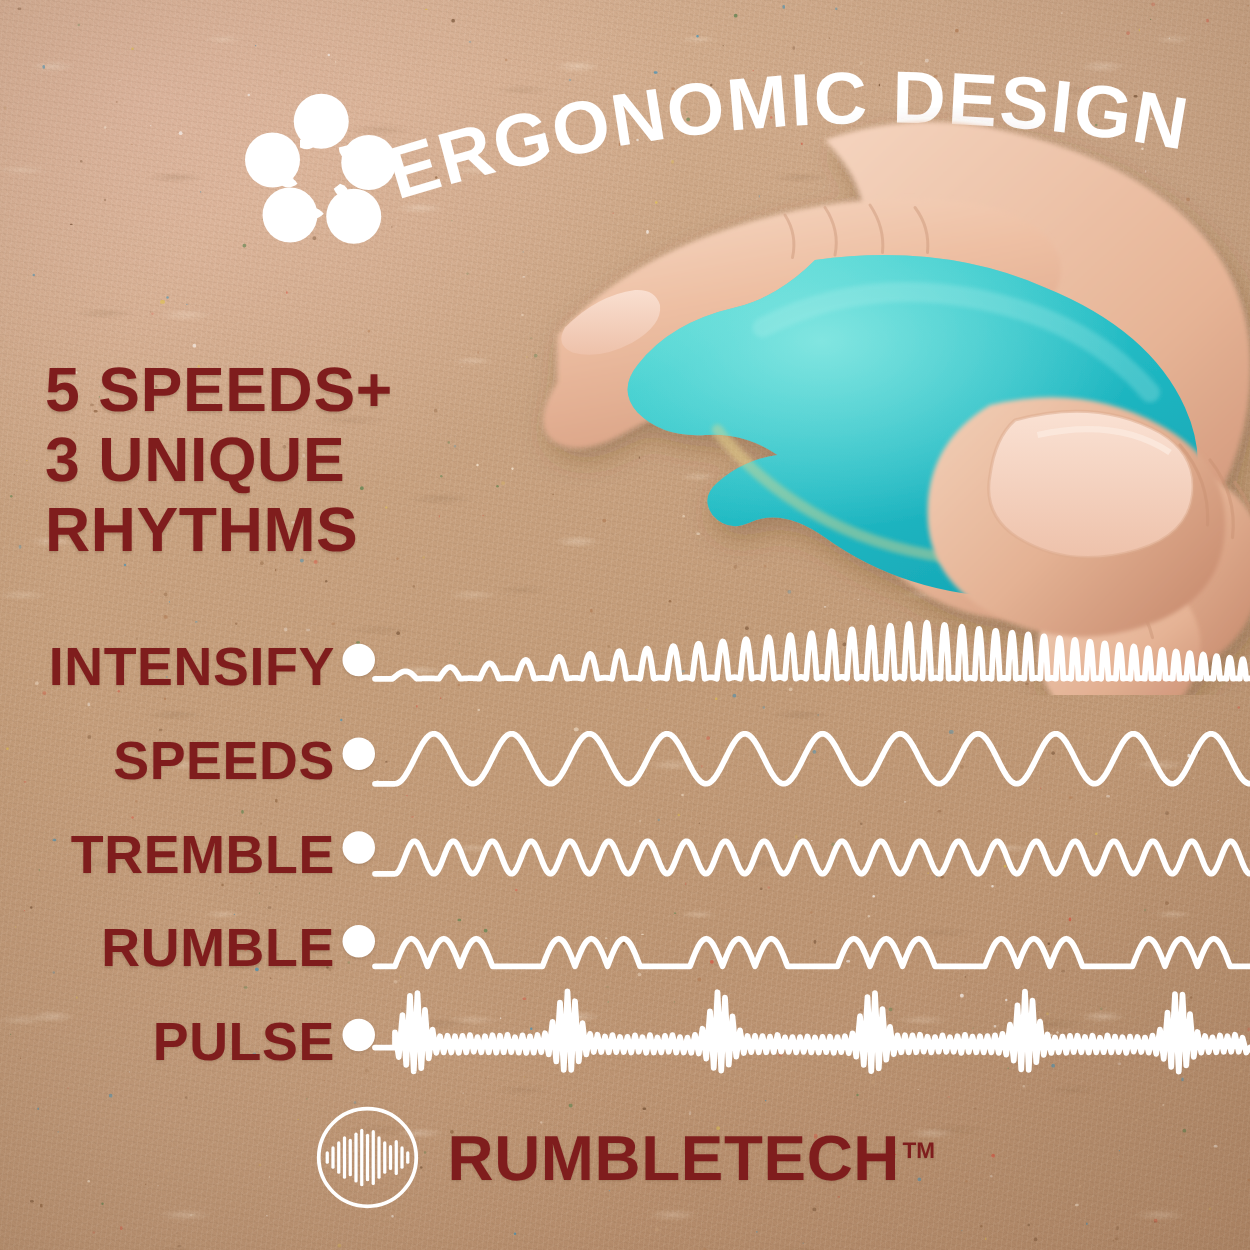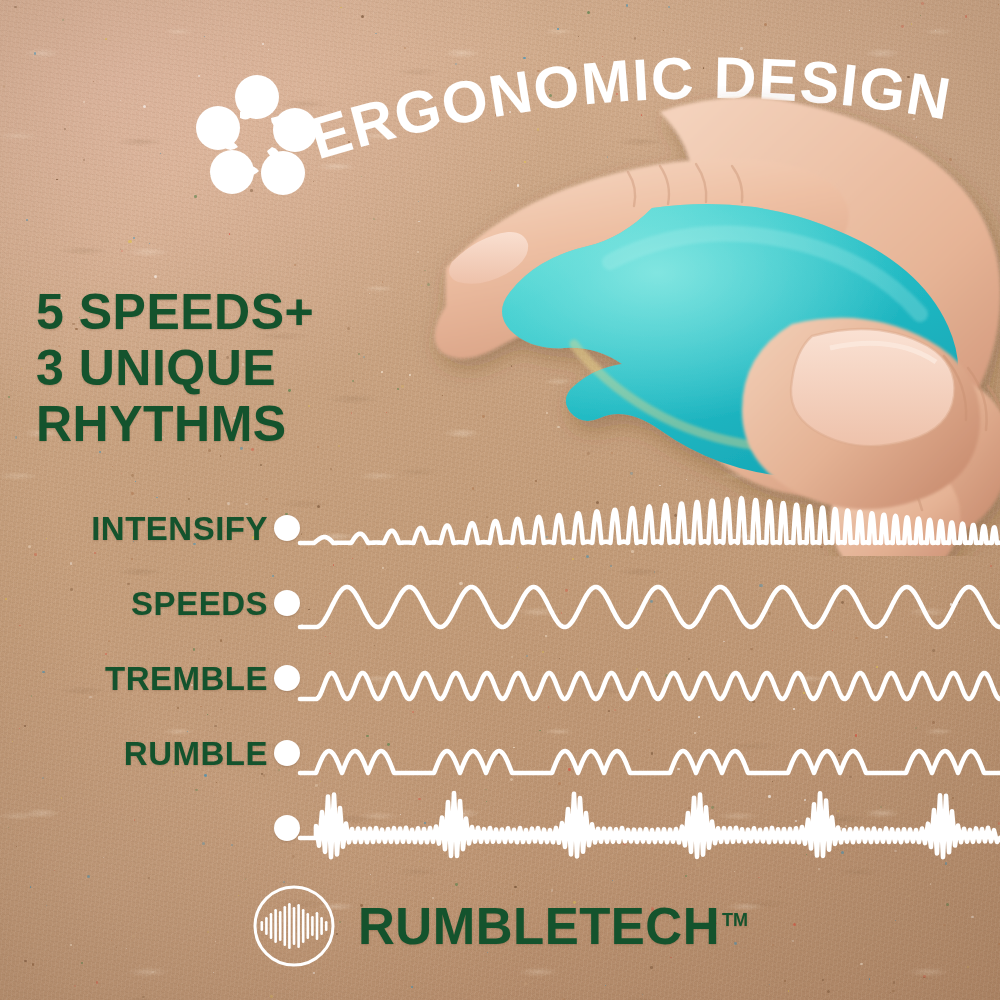--- a/index.html
+++ b/index.html
@@ -65,21 +65,21 @@
     position: absolute;
     border-radius: 50%;
     display: block;
   }
   #bg-vignette {
     background: radial-gradient(ellipse 82% 78% at 48% 46%, rgba(0,0,0,0) 52%, rgba(92,62,38,.20) 100%);
   }
 
   
   .ink {
-    color: #14532d;
+    color: #7f1d1d;
     text-shadow: 0 1px 2px rgba(104,72,46,.28);
   }
 
   
   #logo-mark { position: absolute; left: 196px; top: 72px; width: 124px; height: 124px; }
 
   
   #headline-arc { position: absolute; left: 310px; top: 34px; width: 690px; height: 150px; }
   #headline-arc text {
     fill: #ffffff;
@@ -108,21 +108,21 @@
   #rhythm-list { position: absolute; left: 0; top: 492px; width: 1000px; }
   .rhythm-row {
     position: relative;
     height: 75px;
   }
   .rhythm-label {
     position: absolute;
     left: 0;
     width: 268px;
     text-align: right;
-    font-size: 33px;
+    font-size: 43px;
     font-weight: bold;
     letter-spacing: 0.5px;
     white-space: nowrap;
   }
   .rhythm-dot {
     position: absolute;
     width: 26px;
     height: 26px;
     border-radius: 50%;
     background: #ffffff;
@@ -890,20 +890,21 @@
 
     <div class="rhythm-row">
       <div class="rhythm-label ink" style="top:18px;">RUMBLE</div>
       <div class="rhythm-dot" style="left:274px; top:23px;"></div>
       <svg class="rhythm-wave" style="top:0;" viewBox="0 0 700 75" preserveAspectRatio="none">
         <path id="wave-tremble" d="M0.00 56.00 L16.00 56.00 L16.00 56.00 L17.08 53.13 L18.17 50.31 L19.25 47.58 L20.33 45.00 L21.42 42.61 L22.50 40.44 L23.58 38.55 L24.67 36.95 L25.75 35.67 L26.83 34.75 L27.92 34.19 L29.00 34.00 L30.08 34.19 L31.17 34.75 L32.25 35.67 L33.33 36.95 L34.42 38.55 L35.50 40.44 L36.58 42.61 L37.67 45.00 L38.75 47.58 L39.83 50.31 L40.92 53.13 L42.00 56.00 L42.00 56.00 L43.08 53.13 L44.17 50.31 L45.25 47.58 L46.33 45.00 L47.42 42.61 L48.50 40.44 L49.58 38.55 L50.67 36.95 L51.75 35.67 L52.83 34.75 L53.92 34.19 L55.00 34.00 L56.08 34.19 L57.17 34.75 L58.25 35.67 L59.33 36.95 L60.42 38.55 L61.50 40.44 L62.58 42.61 L63.67 45.00 L64.75 47.58 L65.83 50.31 L66.92 53.13 L68.00 56.00 L68.00 56.00 L69.08 53.13 L70.17 50.31 L71.25 47.58 L72.33 45.00 L73.42 42.61 L74.50 40.44 L75.58 38.55 L76.67 36.95 L77.75 35.67 L78.83 34.75 L79.92 34.19 L81.00 34.00 L82.08 34.19 L83.17 34.75 L84.25 35.67 L85.33 36.95 L86.42 38.55 L87.50 40.44 L88.58 42.61 L89.67 45.00 L90.75 47.58 L91.83 50.31 L92.92 53.13 L94.00 56.00 L94.00 56.00 L134.00 56.00 L134.00 56.00 L135.08 53.13 L136.17 50.31 L137.25 47.58 L138.33 45.00 L139.42 42.61 L140.50 40.44 L141.58 38.55 L142.67 36.95 L143.75 35.67 L144.83 34.75 L145.92 34.19 L147.00 34.00 L148.08 34.19 L149.17 34.75 L150.25 35.67 L151.33 36.95 L152.42 38.55 L153.50 40.44 L154.58 42.61 L155.67 45.00 L156.75 47.58 L157.83 50.31 L158.92 53.13 L160.00 56.00 L160.00 56.00 L161.08 53.13 L162.17 50.31 L163.25 47.58 L164.33 45.00 L165.42 42.61 L166.50 40.44 L167.58 38.55 L168.67 36.95 L169.75 35.67 L170.83 34.75 L171.92 34.19 L173.00 34.00 L174.08 34.19 L175.17 34.75 L176.25 35.67 L177.33 36.95 L178.42 38.55 L179.50 40.44 L180.58 42.61 L181.67 45.00 L182.75 47.58 L183.83 50.31 L184.92 53.13 L186.00 56.00 L186.00 56.00 L187.08 53.13 L188.17 50.31 L189.25 47.58 L190.33 45.00 L191.42 42.61 L192.50 40.44 L193.58 38.55 L194.67 36.95 L195.75 35.67 L196.83 34.75 L197.92 34.19 L199.00 34.00 L200.08 34.19 L201.17 34.75 L202.25 35.67 L203.33 36.95 L204.42 38.55 L205.50 40.44 L206.58 42.61 L207.67 45.00 L208.75 47.58 L209.83 50.31 L210.92 53.13 L212.00 56.00 L212.00 56.00 L252.00 56.00 L252.00 56.00 L253.08 53.13 L254.17 50.31 L255.25 47.58 L256.33 45.00 L257.42 42.61 L258.50 40.44 L259.58 38.55 L260.67 36.95 L261.75 35.67 L262.83 34.75 L263.92 34.19 L265.00 34.00 L266.08 34.19 L267.17 34.75 L268.25 35.67 L269.33 36.95 L270.42 38.55 L271.50 40.44 L272.58 42.61 L273.67 45.00 L274.75 47.58 L275.83 50.31 L276.92 53.13 L278.00 56.00 L278.00 56.00 L279.08 53.13 L280.17 50.31 L281.25 47.58 L282.33 45.00 L283.42 42.61 L284.50 40.44 L285.58 38.55 L286.67 36.95 L287.75 35.67 L288.83 34.75 L289.92 34.19 L291.00 34.00 L292.08 34.19 L293.17 34.75 L294.25 35.67 L295.33 36.95 L296.42 38.55 L297.50 40.44 L298.58 42.61 L299.67 45.00 L300.75 47.58 L301.83 50.31 L302.92 53.13 L304.00 56.00 L304.00 56.00 L305.08 53.13 L306.17 50.31 L307.25 47.58 L308.33 45.00 L309.42 42.61 L310.50 40.44 L311.58 38.55 L312.67 36.95 L313.75 35.67 L314.83 34.75 L315.92 34.19 L317.00 34.00 L318.08 34.19 L319.17 34.75 L320.25 35.67 L321.33 36.95 L322.42 38.55 L323.50 40.44 L324.58 42.61 L325.67 45.00 L326.75 47.58 L327.83 50.31 L328.92 53.13 L330.00 56.00 L330.00 56.00 L370.00 56.00 L370.00 56.00 L371.08 53.13 L372.17 50.31 L373.25 47.58 L374.33 45.00 L375.42 42.61 L376.50 40.44 L377.58 38.55 L378.67 36.95 L379.75 35.67 L380.83 34.75 L381.92 34.19 L383.00 34.00 L384.08 34.19 L385.17 34.75 L386.25 35.67 L387.33 36.95 L388.42 38.55 L389.50 40.44 L390.58 42.61 L391.67 45.00 L392.75 47.58 L393.83 50.31 L394.92 53.13 L396.00 56.00 L396.00 56.00 L397.08 53.13 L398.17 50.31 L399.25 47.58 L400.33 45.00 L401.42 42.61 L402.50 40.44 L403.58 38.55 L404.67 36.95 L405.75 35.67 L406.83 34.75 L407.92 34.19 L409.00 34.00 L410.08 34.19 L411.17 34.75 L412.25 35.67 L413.33 36.95 L414.42 38.55 L415.50 40.44 L416.58 42.61 L417.67 45.00 L418.75 47.58 L419.83 50.31 L420.92 53.13 L422.00 56.00 L422.00 56.00 L423.08 53.13 L424.17 50.31 L425.25 47.58 L426.33 45.00 L427.42 42.61 L428.50 40.44 L429.58 38.55 L430.67 36.95 L431.75 35.67 L432.83 34.75 L433.92 34.19 L435.00 34.00 L436.08 34.19 L437.17 34.75 L438.25 35.67 L439.33 36.95 L440.42 38.55 L441.50 40.44 L442.58 42.61 L443.67 45.00 L444.75 47.58 L445.83 50.31 L446.92 53.13 L448.00 56.00 L448.00 56.00 L488.00 56.00 L488.00 56.00 L489.08 53.13 L490.17 50.31 L491.25 47.58 L492.33 45.00 L493.42 42.61 L494.50 40.44 L495.58 38.55 L496.67 36.95 L497.75 35.67 L498.83 34.75 L499.92 34.19 L501.00 34.00 L502.08 34.19 L503.17 34.75 L504.25 35.67 L505.33 36.95 L506.42 38.55 L507.50 40.44 L508.58 42.61 L509.67 45.00 L510.75 47.58 L511.83 50.31 L512.92 53.13 L514.00 56.00 L514.00 56.00 L515.08 53.13 L516.17 50.31 L517.25 47.58 L518.33 45.00 L519.42 42.61 L520.50 40.44 L521.58 38.55 L522.67 36.95 L523.75 35.67 L524.83 34.75 L525.92 34.19 L527.00 34.00 L528.08 34.19 L529.17 34.75 L530.25 35.67 L531.33 36.95 L532.42 38.55 L533.50 40.44 L534.58 42.61 L535.67 45.00 L536.75 47.58 L537.83 50.31 L538.92 53.13 L540.00 56.00 L540.00 56.00 L541.08 53.13 L542.17 50.31 L543.25 47.58 L544.33 45.00 L545.42 42.61 L546.50 40.44 L547.58 38.55 L548.67 36.95 L549.75 35.67 L550.83 34.75 L551.92 34.19 L553.00 34.00 L554.08 34.19 L555.17 34.75 L556.25 35.67 L557.33 36.95 L558.42 38.55 L559.50 40.44 L560.58 42.61 L561.67 45.00 L562.75 47.58 L563.83 50.31 L564.92 53.13 L566.00 56.00 L566.00 56.00 L606.00 56.00 L606.00 56.00 L607.08 53.13 L608.17 50.31 L609.25 47.58 L610.33 45.00 L611.42 42.61 L612.50 40.44 L613.58 38.55 L614.67 36.95 L615.75 35.67 L616.83 34.75 L617.92 34.19 L619.00 34.00 L620.08 34.19 L621.17 34.75 L622.25 35.67 L623.33 36.95 L624.42 38.55 L625.50 40.44 L626.58 42.61 L627.67 45.00 L628.75 47.58 L629.83 50.31 L630.92 53.13 L632.00 56.00 L632.00 56.00 L633.08 53.13 L634.17 50.31 L635.25 47.58 L636.33 45.00 L637.42 42.61 L638.50 40.44 L639.58 38.55 L640.67 36.95 L641.75 35.67 L642.83 34.75 L643.92 34.19 L645.00 34.00 L646.08 34.19 L647.17 34.75 L648.25 35.67 L649.33 36.95 L650.42 38.55 L651.50 40.44 L652.58 42.61 L653.67 45.00 L654.75 47.58 L655.83 50.31 L656.92 53.13 L658.00 56.00 L658.00 56.00 L659.08 53.13 L660.17 50.31 L661.25 47.58 L662.33 45.00 L663.42 42.61 L664.50 40.44 L665.58 38.55 L666.67 36.95 L667.75 35.67 L668.83 34.75 L669.92 34.19 L671.00 34.00 L672.08 34.19 L673.17 34.75 L674.25 35.67 L675.33 36.95 L676.42 38.55 L677.50 40.44 L678.58 42.61 L679.67 45.00 L680.75 47.58 L681.83 50.31 L682.92 53.13 L684.00 56.00 L684.00 56.00 L724.00 56.00"></path>
       </svg>
     </div>
 
     <div class="rhythm-row">
+      <div class="rhythm-label ink" style="top:18px;">PULSE</div>
       <div class="rhythm-dot" style="left:274px; top:23px;"></div>
       <svg class="rhythm-wave" style="top:-6px; height:86px;" viewBox="0 0 700 86" preserveAspectRatio="none">
         <path id="wave-pulse" d="M0.00 52.00 L16.00 52.00 L16.00 39.95 L19.00 59.63 L22.00 26.07 L25.00 65.87 L28.00 10.62 L31.00 71.10 L34.00 8.56 L37.00 68.44 L40.00 21.98 L43.00 60.72 L46.00 37.63 L49.00 56.32 L52.00 43.00 L55.00 55.90 L58.00 42.60 L61.00 55.98 L64.00 43.02 L67.00 56.21 L70.00 42.67 L73.00 55.95 L76.00 42.09 L79.00 55.39 L82.00 43.70 L85.00 55.86 L88.00 42.99 L91.00 55.85 L94.00 42.16 L97.00 56.09 L100.00 42.56 L103.00 55.85 L106.00 41.84 L109.00 55.73 L112.00 43.81 L115.00 56.11 L118.00 42.25 L121.00 56.27 L124.00 43.06 L127.00 56.15 L130.00 42.01 L133.00 55.75 L136.00 40.61 L139.00 57.57 L142.00 31.46 L145.00 63.18 L148.00 16.08 L151.00 69.97 L154.00 7.08 L157.00 69.86 L160.00 15.00 L163.00 63.10 L166.00 32.58 L169.00 57.55 L172.00 41.12 L175.00 55.58 L178.00 41.81 L181.00 55.64 L184.00 43.20 L187.00 55.83 L190.00 42.09 L193.00 55.66 L196.00 43.59 L199.00 55.59 L202.00 43.47 L205.00 56.00 L208.00 42.31 L211.00 55.40 L214.00 43.73 L217.00 56.18 L220.00 42.09 L223.00 56.01 L226.00 44.04 L229.00 55.90 L232.00 42.71 L235.00 55.37 L238.00 42.13 L241.00 56.04 L244.00 43.69 L247.00 56.05 L250.00 44.11 L253.00 56.25 L256.00 41.92 L259.00 56.77 L262.00 37.01 L265.00 60.91 L268.00 23.08 L271.00 68.34 L274.00 7.80 L277.00 70.50 L280.00 12.13 L283.00 65.73 L286.00 27.15 L289.00 59.31 L292.00 38.26 L295.00 56.41 L298.00 42.79 L301.00 55.71 L304.00 42.64 L307.00 55.83 L310.00 42.84 L313.00 55.79 L316.00 43.27 L319.00 55.65 L322.00 41.97 L325.00 55.29 L328.00 43.90 L331.00 55.53 L334.00 43.66 L337.00 55.90 L340.00 43.68 L343.00 55.55 L346.00 43.14 L349.00 55.95 L352.00 44.02 L355.00 56.05 L358.00 43.45 L361.00 55.68 L364.00 43.34 L367.00 56.23 L370.00 43.67 L373.00 55.68 L376.00 43.01 L379.00 56.49 L382.00 40.63 L385.00 59.34 L388.00 26.97 L391.00 65.88 L394.00 11.68 L397.00 70.86 L400.00 8.52 L403.00 68.64 L406.00 21.34 L409.00 61.77 L412.00 35.53 L415.00 57.28 L418.00 42.28 L421.00 55.83 L424.00 42.21 L427.00 55.90 L430.00 42.29 L433.00 55.81 L436.00 41.80 L439.00 55.26 L442.00 43.34 L445.00 55.92 L448.00 43.65 L451.00 55.33 L454.00 42.32 L457.00 55.47 L460.00 43.75 L463.00 55.44 L466.00 43.00 L469.00 56.27 L472.00 41.92 L475.00 55.60 L478.00 43.32 L481.00 55.86 L484.00 43.00 L487.00 55.91 L490.00 42.94 L493.00 55.88 L496.00 42.31 L499.00 56.35 L502.00 41.06 L505.00 57.70 L508.00 33.67 L511.00 62.51 L514.00 18.33 L517.00 69.56 L520.00 7.25 L523.00 69.94 L526.00 14.50 L529.00 63.70 L532.00 31.31 L535.00 57.87 L538.00 41.62 L541.00 56.36 L544.00 44.04 L547.00 55.78 L550.00 43.32 L553.00 56.22 L556.00 42.71 L559.00 55.61 L562.00 42.55 L565.00 55.78 L568.00 43.59 L571.00 56.05 L574.00 42.58 L577.00 55.88 L580.00 44.15 L583.00 55.75 L586.00 42.39 L589.00 55.88 L592.00 43.30 L595.00 55.72 L598.00 43.74 L601.00 56.28 L604.00 43.33 L607.00 55.32 L610.00 43.59 L613.00 55.61 L616.00 44.05 L619.00 56.10 L622.00 42.53 L625.00 57.12 L628.00 37.65 L631.00 61.03 L634.00 24.11 L637.00 67.50 L640.00 9.38 L643.00 71.21 L646.00 9.77 L649.00 66.23 L652.00 25.23 L655.00 59.54 L658.00 39.60 L661.00 56.12 L664.00 42.82 L667.00 55.68 L670.00 43.90 L673.00 55.85 L676.00 42.40 L679.00 55.44 L682.00 42.98 L685.00 55.38 L688.00 41.79 L691.00 55.43 L694.00 44.20 L697.00 56.02 L700.00 52.00"></path>
       </svg>
     </div>
   </div>
 
   <div id="brand-lockup">
     <svg id="brand-badge" viewBox="0 0 84 84">
       <circle cx="42" cy="42" r="39" fill="none" stroke="#ffffff" stroke-width="3"></circle>

